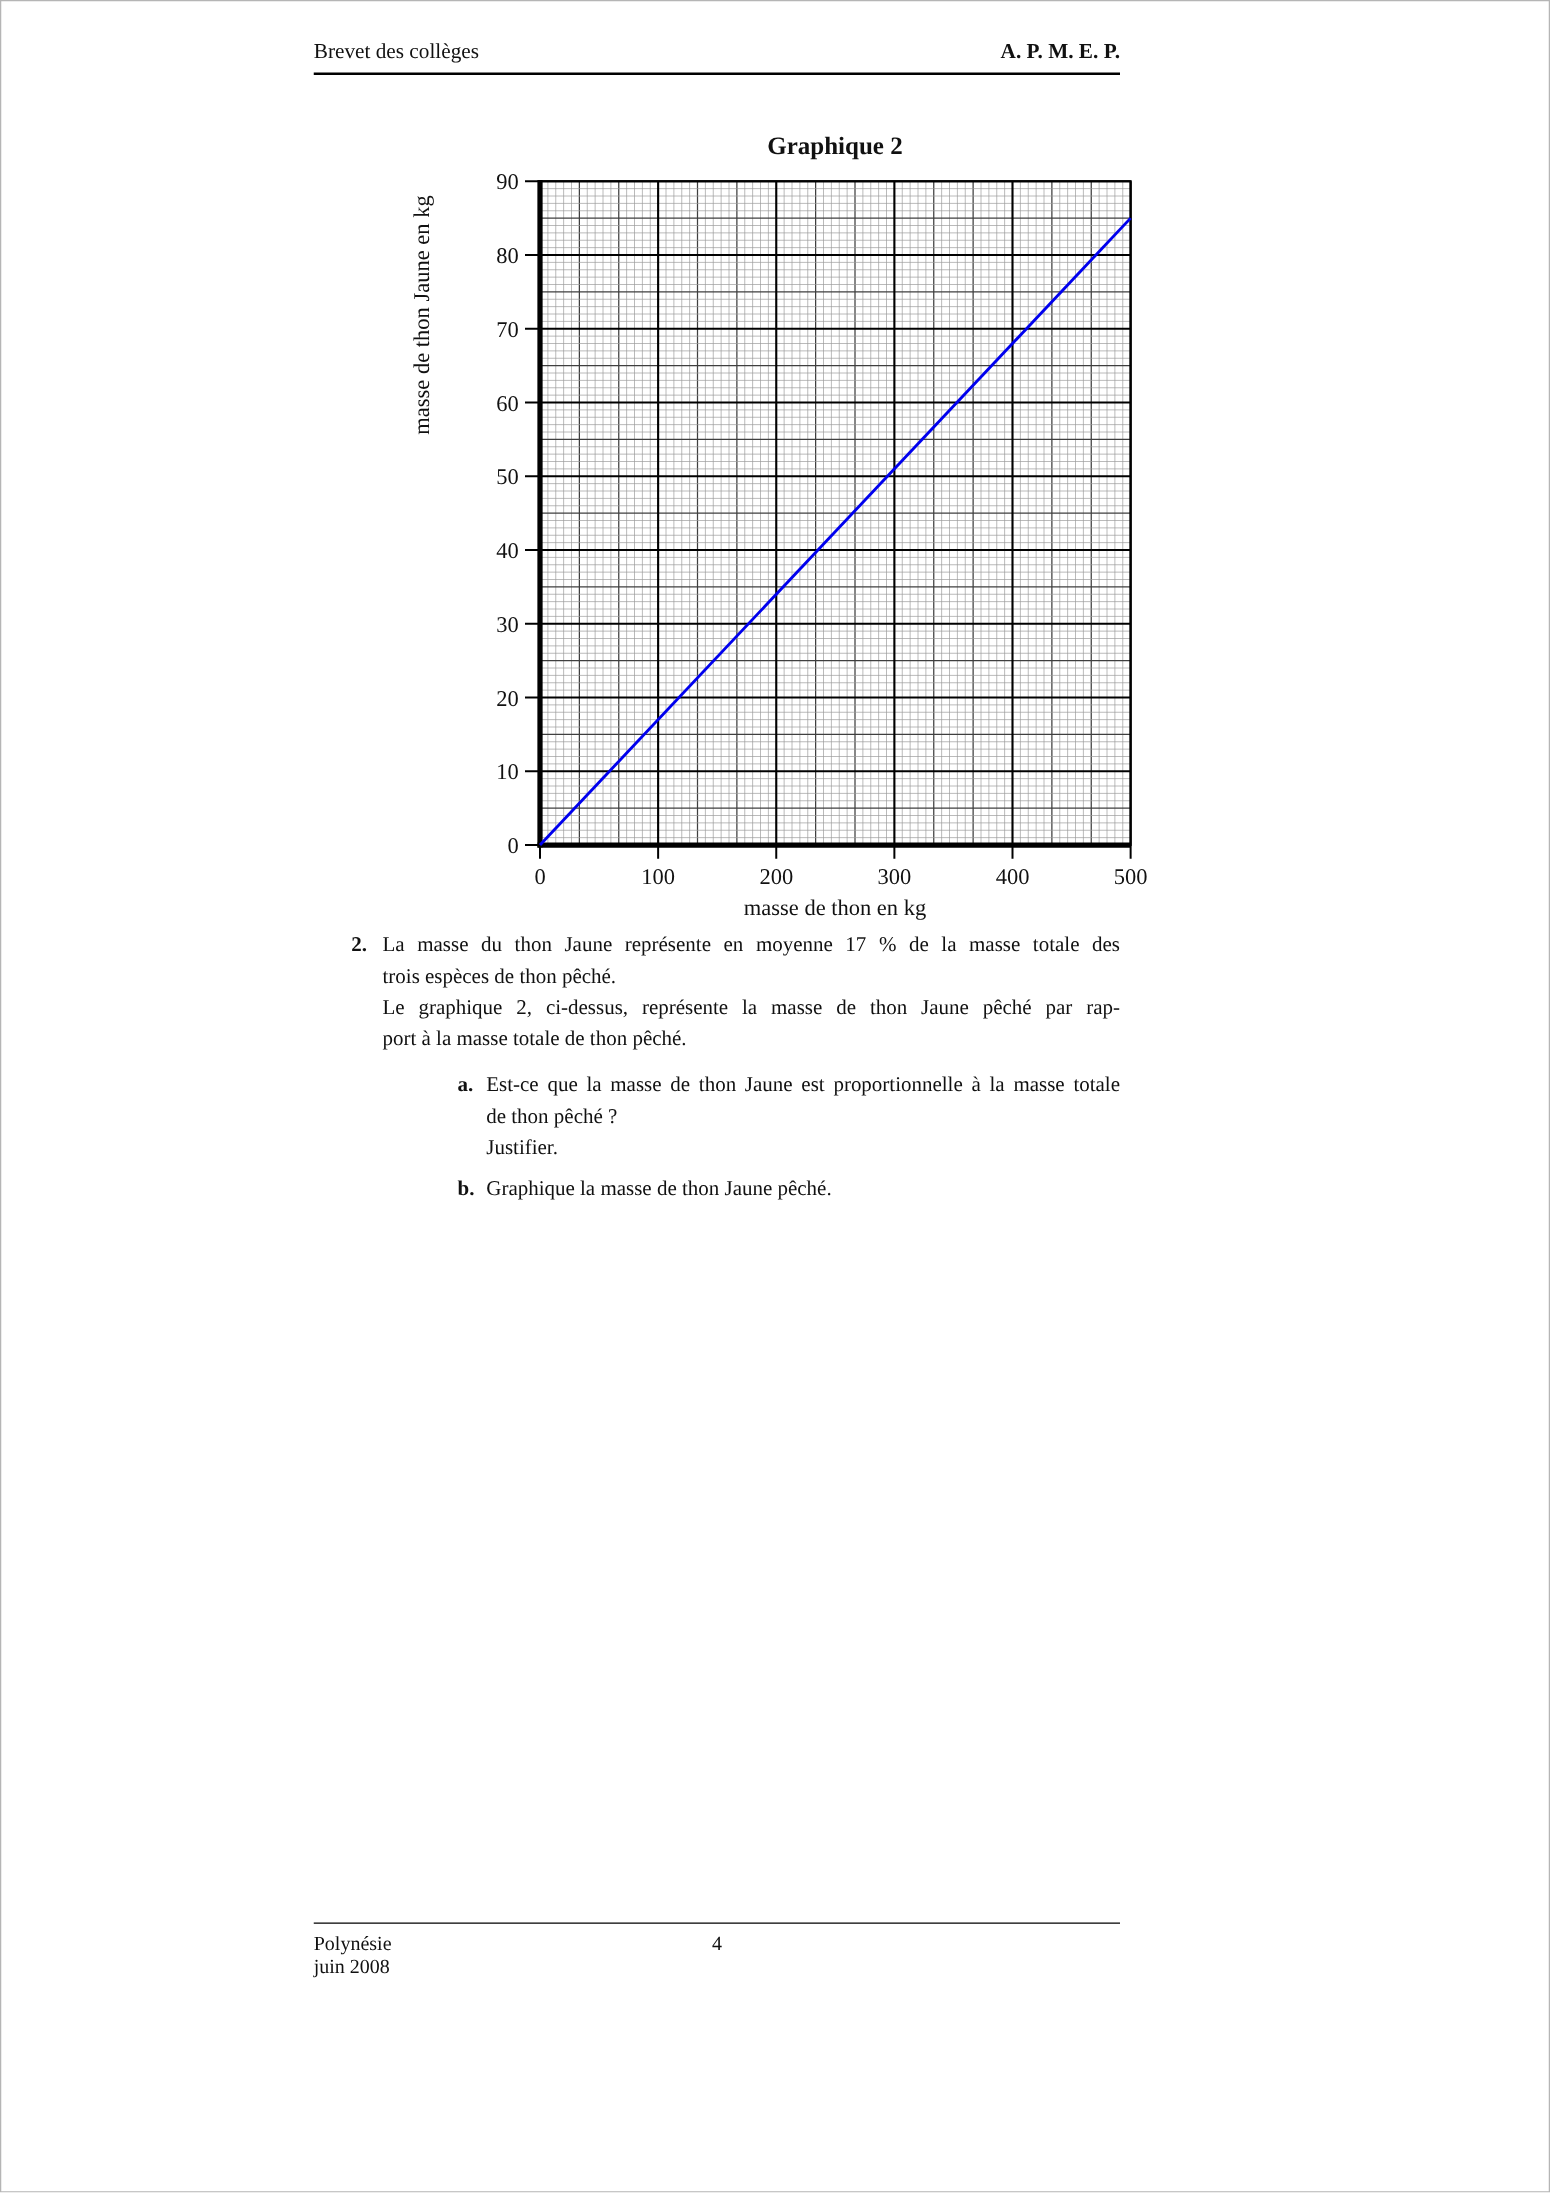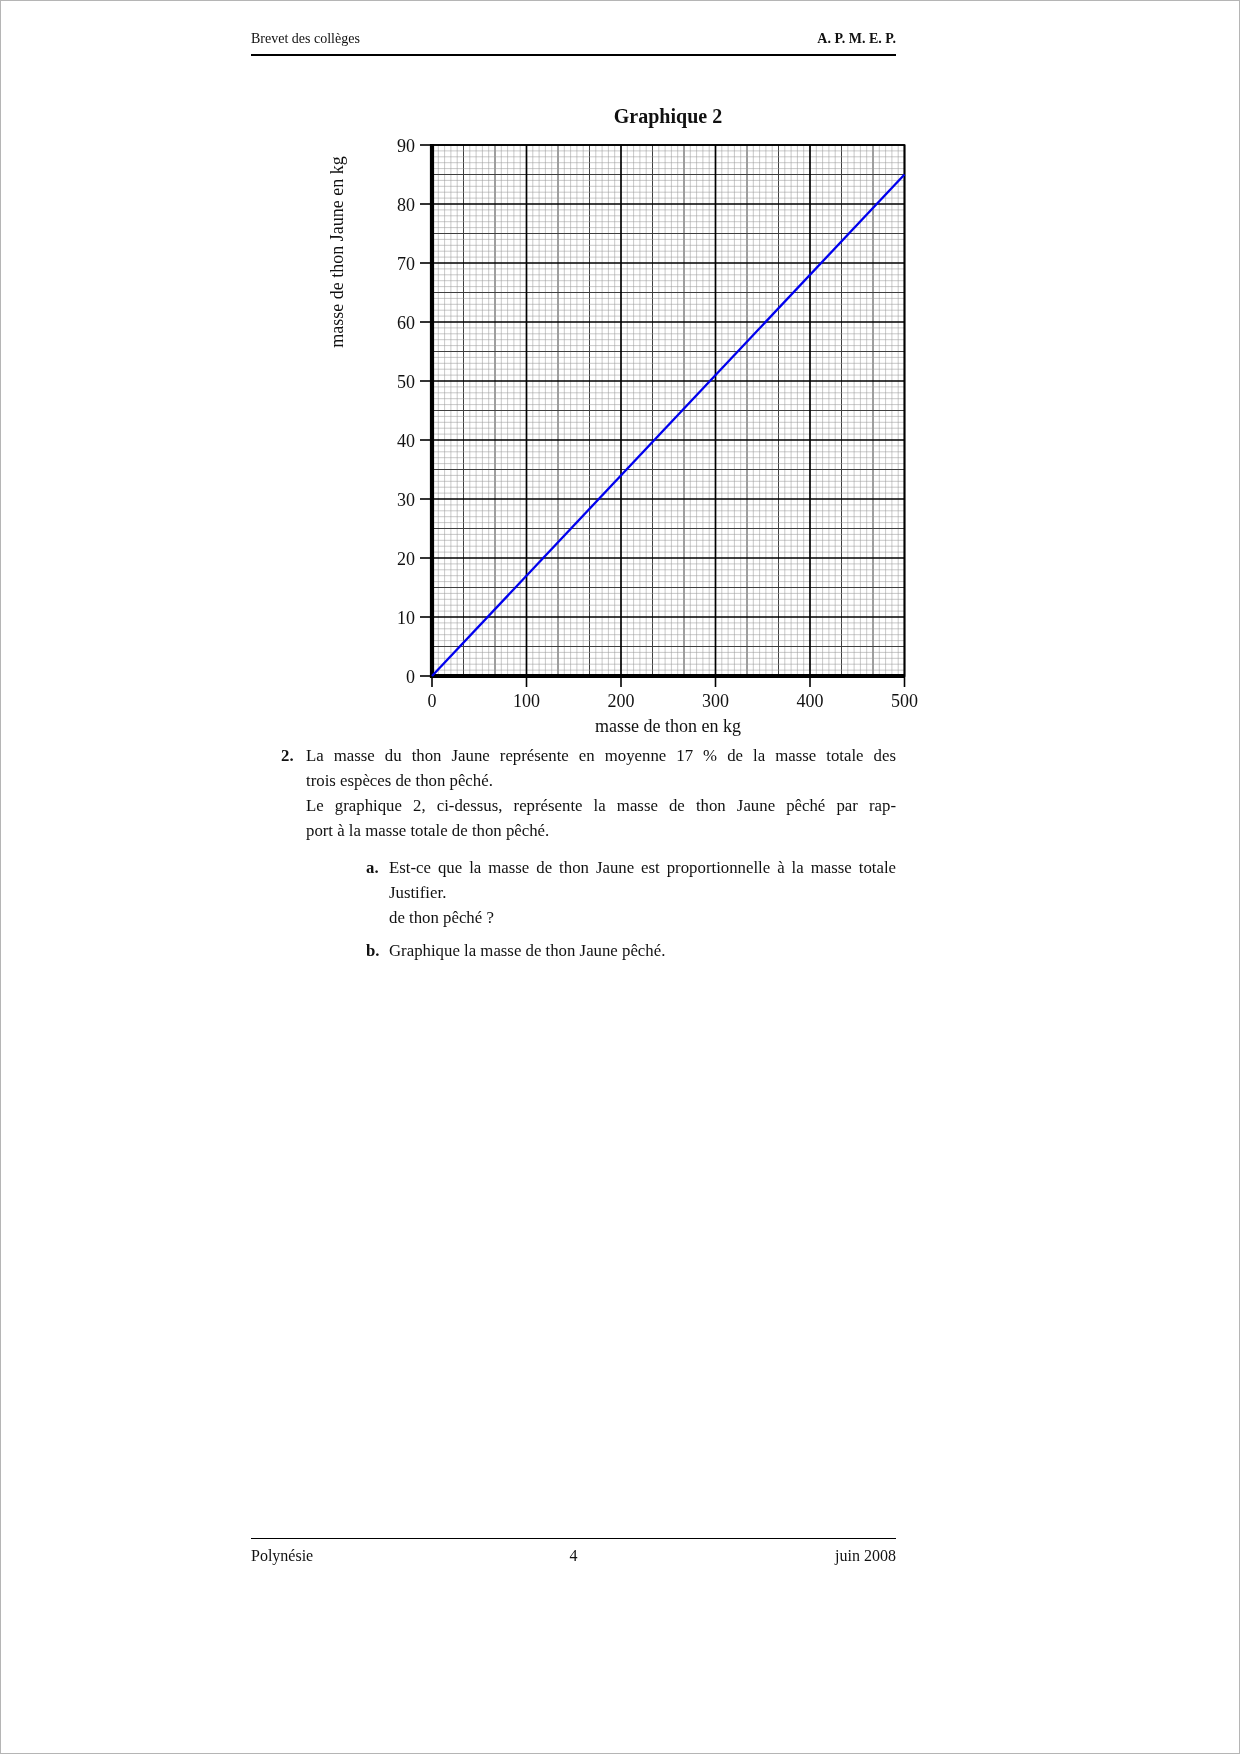--- a/index.html
+++ b/index.html
@@ -4,41 +4,41 @@
 <style>
   html,body{margin:0;padding:0;background:#ffffff;}
   #page{
     position:relative; width:1240px; height:1754px; background:#ffffff;
     font-family:"Liberation Serif","DejaVu Serif",serif; color:#111;
     box-sizing:border-box; border:1px solid #b5b5b5; overflow:hidden;
   }
   
   #hdr{position:absolute; left:250px; top:30px; width:645px;
        display:flex; justify-content:space-between; align-items:center;
-       font-size:14px; padding-bottom:7px; border-bottom:2.5px solid #000;}
+       font-size:17px; padding-bottom:7px; border-bottom:2.5px solid #000;}
   #hdr .right{font-weight:bold;}
   svg text{font-family:"Liberation Serif","DejaVu Serif",serif; fill:#111;}
   .t-title{font-size:20px; font-weight:bold;}
   .t-axis{font-size:18px;}
   .t-tick{font-size:18px;}
   
   #content{position:absolute; left:250px; top:742px; width:645px;
            font-size:16.8px; line-height:25px;}
   .qitem{position:relative; padding-left:55px;}
   .qitem .qlabel{position:absolute; left:30px; top:0; font-weight:bold;}
   .subitem{position:relative; padding-left:83px;}
   .subitem .qlabel{position:absolute; left:60px; top:0; font-weight:bold;}
   .jl{text-align:justify; text-align-last:justify;}
   .para{}
   .suba{margin-top:12px;}
   .subb{margin-top:8px;}
   
   #ftr{position:absolute; left:250px; top:1537px; width:645px;
        border-top:1.5px solid #000; padding-top:8px;
-       display:flex; justify-content:space-between; font-size:16px;}
+       display:flex; justify-content:space-between; font-size:16px;flex-direction:column;}
   #ftr .mid{position:absolute; left:0; right:0; text-align:center;}
 </style>
 </head>
 <body>
 
 <div id="page">
 
   <div id="hdr">
     <span class="left">Brevet des collèges</span>
     <span class="right">A. P. M. E. P.</span>
@@ -268,22 +268,22 @@
       <div class="jl">La masse du thon Jaune représente en moyenne 17 % de la masse totale des</div>
       <div>trois espèces de thon pêché.</div>
       <div class="para">
         <div class="jl">Le graphique 2, ci-dessus, représente la masse de thon Jaune pêché par rap-</div>
         <div>port à la masse totale de thon pêché.</div>
       </div>
 
       <div class="subitem suba">
         <span class="qlabel">a.</span>
         <div class="jl">Est-ce que la masse de thon Jaune est proportionnelle à la masse totale</div>
+        <div>de thon pêché ?</div>
         <div>Justifier.</div>
-        <div>de thon pêché ?</div>
       </div>
 
       <div class="subitem subb">
         <span class="qlabel">b.</span>
         <div>Graphique la masse de thon Jaune pêché.</div>
       </div>
     </div>
 
   </div>
 

